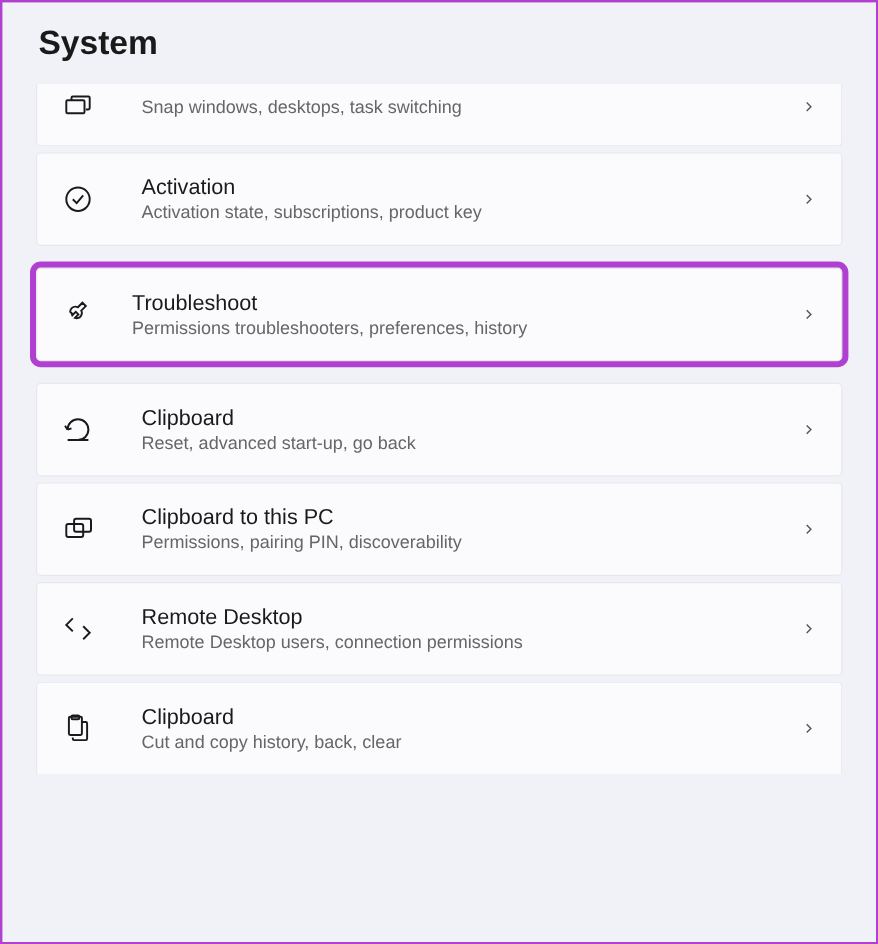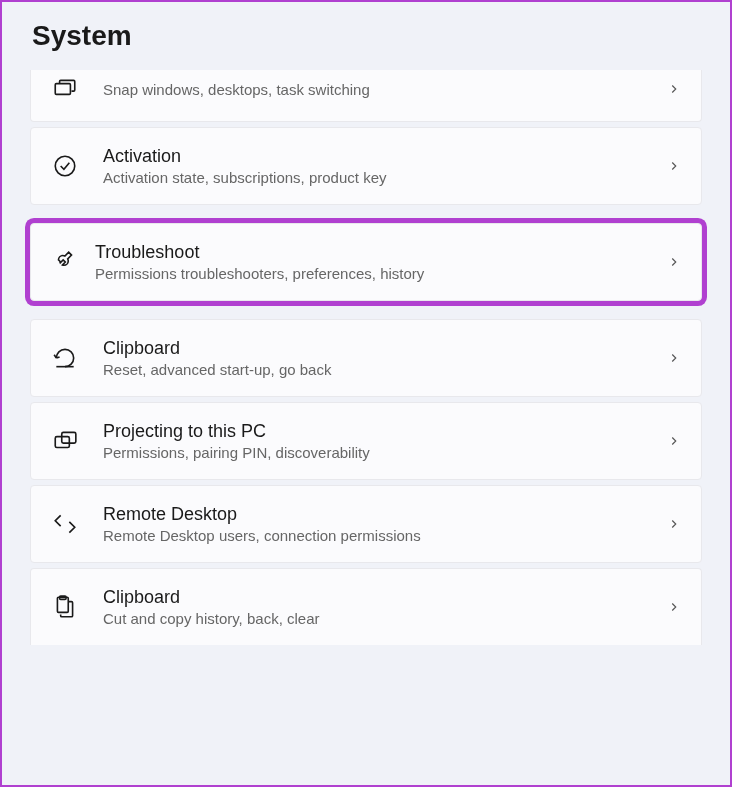--- a/index.html
+++ b/index.html
@@ -68,20 +68,21 @@
       height: 26px;
       stroke: #1a1a1a;
       stroke-width: 1.5;
       fill: none;
     }
     .item-content {
       flex: 1;
       display: flex;
       flex-direction: column;
       gap: 2px;
+      margin-left: 15px;
     }
     .item-title {
       font-size: 18px;
       color: #1a1a1a;
       font-weight: 400;
     }
     .item-description {
       font-size: 15px;
       color: #666;
       font-weight: 400;
@@ -178,21 +179,21 @@
   </div>
 
   <div class="settings-item">
     <div class="item-icon">
       <svg viewBox="0 0 24 24">
           <rect x="3" y="8" width="13" height="10" rx="1.5"></rect>
           <rect x="9" y="4" width="13" height="10" rx="1.5"></rect>
         </svg>
     </div>
     <div class="item-content">
-      <div class="item-title">Projecting to this PC</div>
+      <div class="item-title">Clipboard to this PC</div>
       <div class="item-description">Permissions, pairing PIN, discoverability</div>
     </div>
     <div class="item-chevron">
       <svg viewBox="0 0 24 24">
           <polyline points="9 18 15 12 9 6"></polyline>
         </svg>
     </div>
   </div>
 
   <div class="settings-item">

